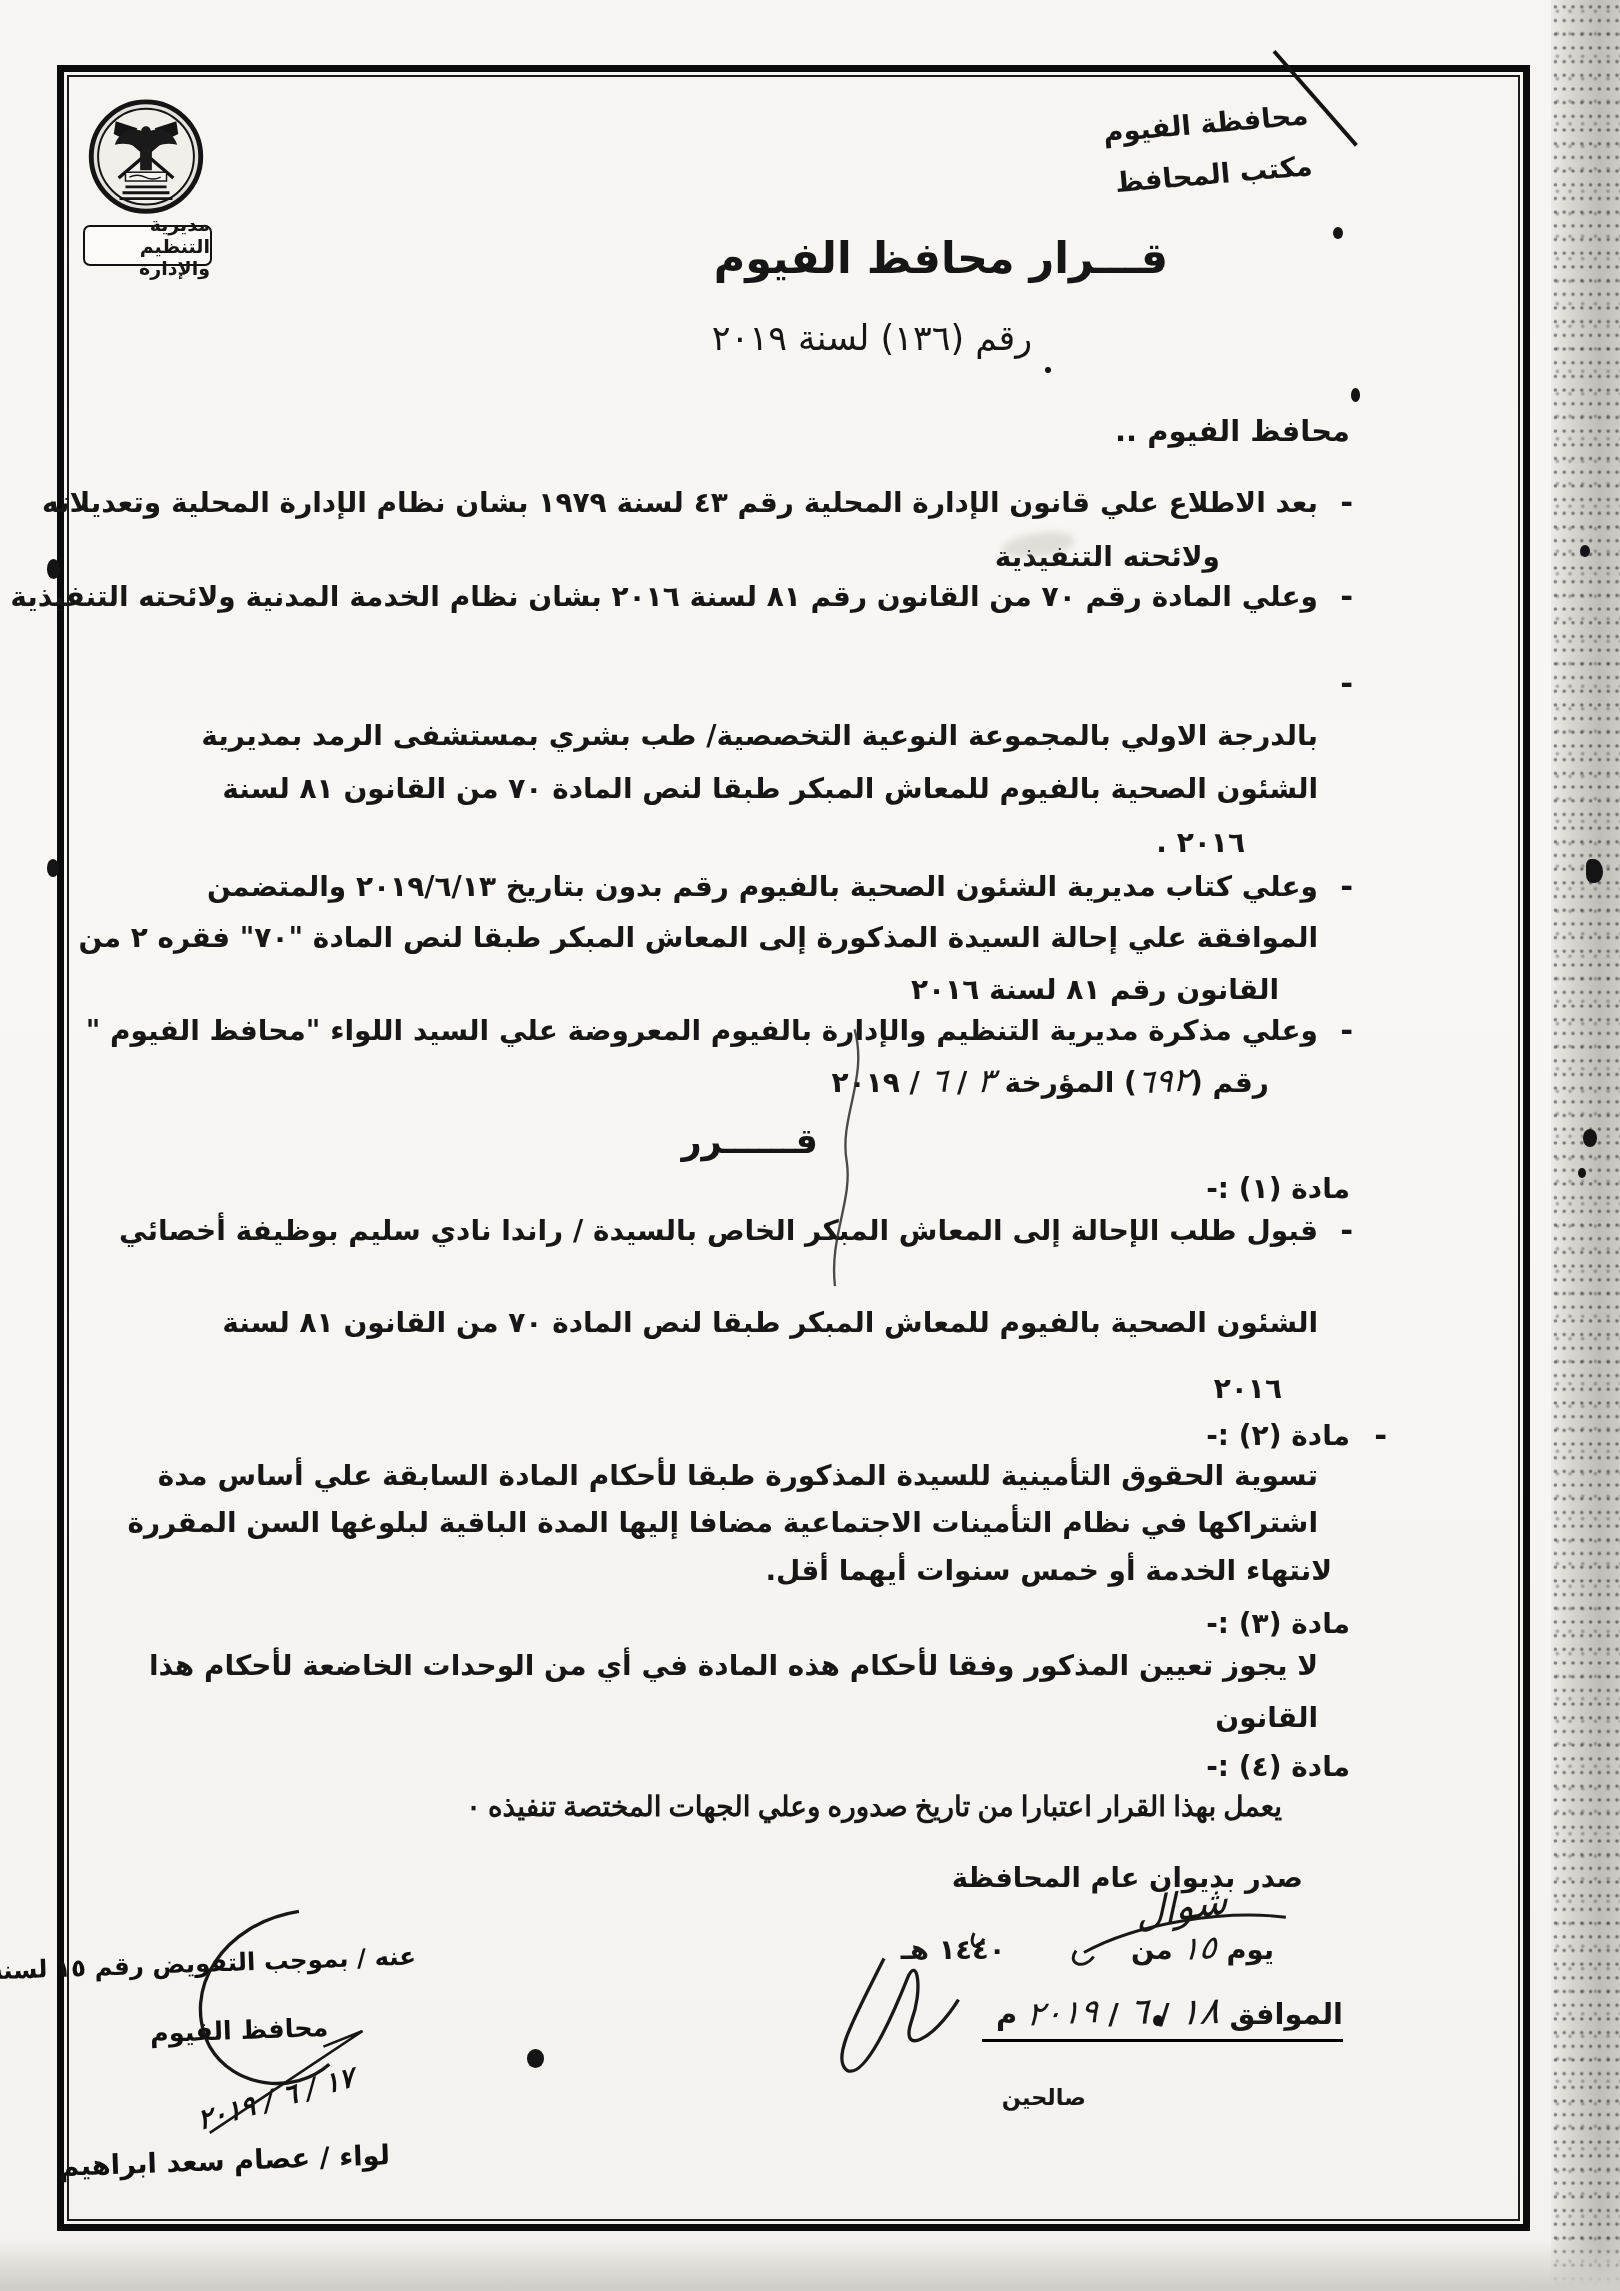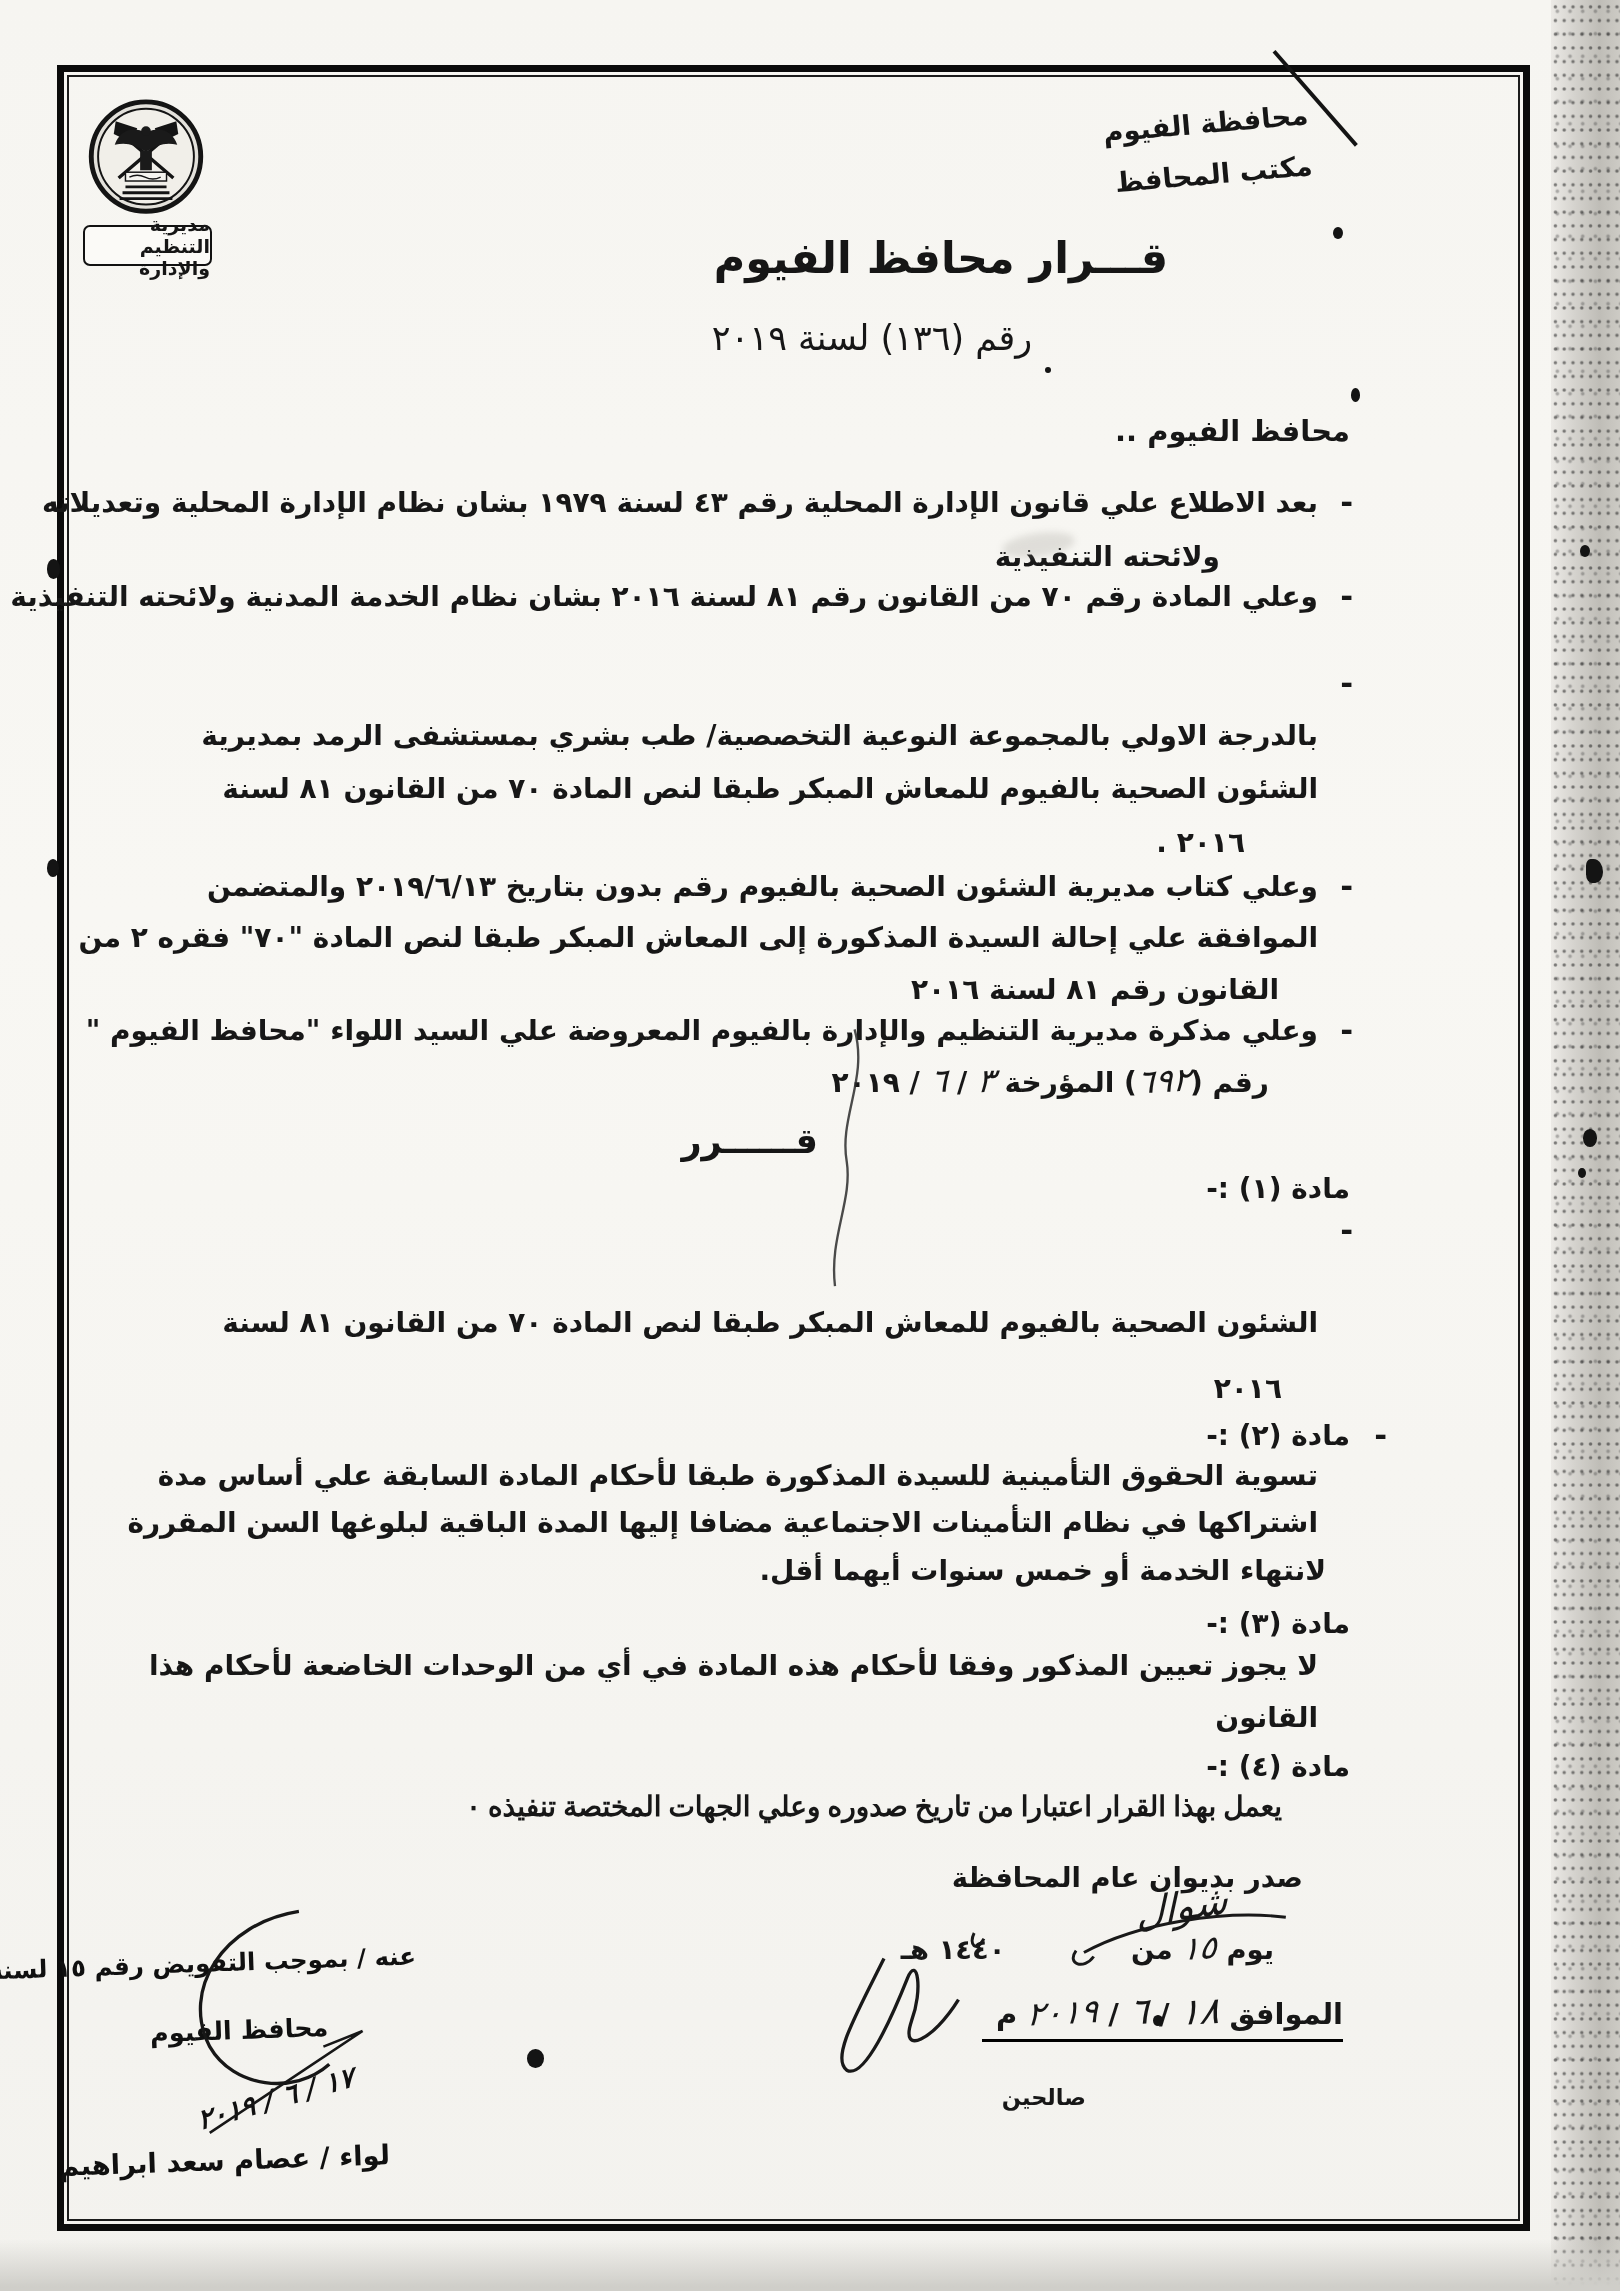--- a/index.html
+++ b/index.html
@@ -101,28 +101,29 @@
   <div class="ln" style="top:973px;right:341px;">القانون رقم ٨١ لسنة ٢٠١٦</div>
 
   <div class="dash" style="top:1012px;right:267px;">-</div>
   <div class="ln" style="top:1014px;right:302px;">وعلي مذكرة مديرية التنظيم والإدارة بالفيوم المعروضة علي السيد اللواء "محافظ الفيوم "</div>
   <div class="ln" style="top:1061px;right:351px;"><span>رقم (</span><span class="hw">٦٩٢</span><span>) المؤرخة </span><span class="hw">٣</span><span> / </span><span class="hw">٦</span><span> / </span><span>٢٠١٩</span></div>
 
   <div class="decree-word">قــــــرر</div>
 
   <div class="ln" style="top:1172px;right:270px;">مادة (١) :-</div>
   <div class="dash" style="top:1212px;right:267px;">-</div>
+  <div class="ln" style="top:1214px;right:302px;">قبول طلب الإحالة إلى المعاش المبكر الخاص بالسيدة / راندا نادي سليم بوظيفة أخصائي</div>
   <div class="ln" style="top:1306px;right:302px;">الشئون الصحية بالفيوم للمعاش المبكر طبقا لنص المادة ٧٠ من القانون ٨١ لسنة</div>
   <div class="ln" style="top:1372px;right:338px;">٢٠١٦</div>
 
   <div class="dash" style="top:1417px;right:233px;">-</div>
   <div class="ln" style="top:1419px;right:270px;">مادة (٢) :-</div>
   <div class="ln" style="top:1459px;right:302px;margin-left:44px;">تسوية الحقوق التأمينية للسيدة المذكورة طبقا لأحكام المادة السابقة علي أساس مدة</div>
   <div class="ln" style="top:1506px;right:302px;">اشتراكها في نظام التأمينات الاجتماعية مضافا إليها المدة الباقية لبلوغها السن المقررة</div>
-  <div class="ln" style="top:1554px;right:294px;">لانتهاء الخدمة أو خمس سنوات أيهما أقل.</div>
+  <div class="ln" style="top:1554px;right:288px;">لانتهاء الخدمة أو خمس سنوات أيهما أقل.</div>
 
   <div class="ln" style="top:1607px;right:270px;">مادة (٣) :-</div>
   <div class="ln" style="top:1649px;right:302px;">لا يجوز تعيين المذكور وفقا لأحكام هذه المادة في أي من الوحدات الخاضعة لأحكام هذا</div>
   <div class="ln" style="top:1701px;right:302px;">القانون</div>
 
   <div class="ln" style="top:1750px;right:270px;">مادة (٤) :-</div>
   <div class="ln" style="top:1790px;right:338px;font-family:Liberation Serif, serif;">يعمل بهذا القرار اعتبارا من تاريخ صدوره وعلي الجهات المختصة تنفيذه ٠</div>
 
   <div class="ln" style="top:1862px;right:317px;font-size:27.4px;">صدر بديوان عام المحافظة</div>
   <div class="ln" style="top:1929px;right:346px;font-size:27.4px;"><span>يوم </span><span class="hw">١٥</span><span> من </span><span style="display:inline-block;width:116px;"></span><span>١٤٤٠ هـ</span></div>

